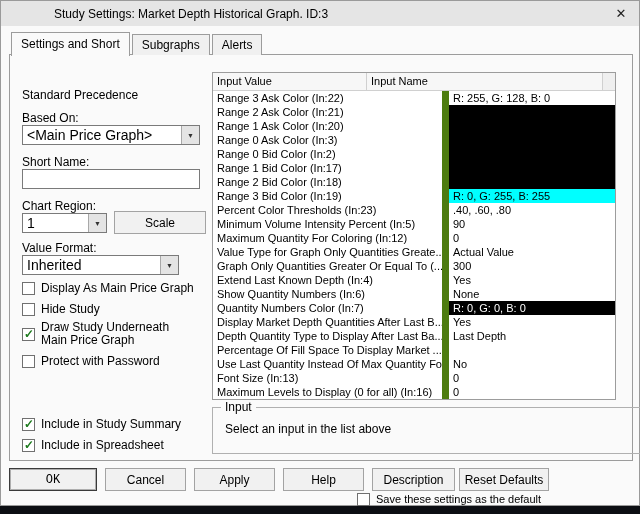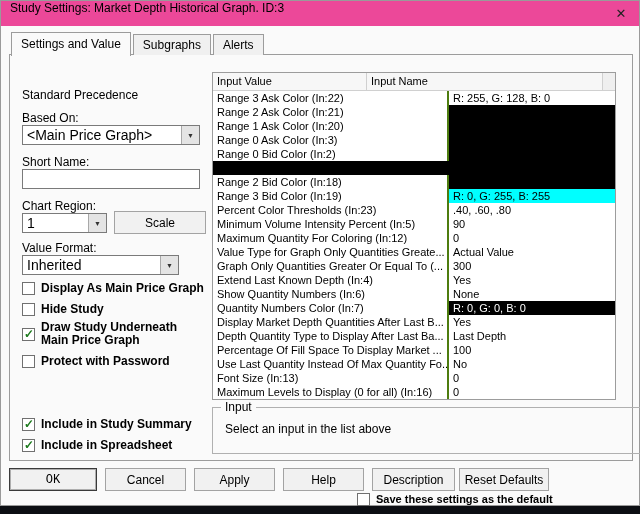--- a/index.html
+++ b/index.html
@@ -5,67 +5,67 @@
   html,body{margin:0;padding:0;}
   body{
     width:640px;height:514px;position:relative;overflow:hidden;
     background:#0c0e13;
     font-family:"Liberation Sans",sans-serif;color:#000;
   }
   .dialog{
     position:absolute;left:0;top:0;width:640px;height:506px;
     background:#fafafa;border:1px solid #9a9a9a;box-sizing:border-box;
   }
-  .titlebar{height:25px;background:#ec4899;display:flex;}
+  .titlebar{height:25px;background:#e5e5e5;display:flex;align-items:center;padding-left:44px;}
   .title{padding-left:9px;font-size:12px;white-space:nowrap;}
   .close{margin-left:auto;width:36px;height:25px;display:flex;align-items:center;justify-content:center;font-size:13px;color:#222;cursor:default;}
   .tabs{position:absolute;left:10px;top:31px;display:flex;align-items:flex-end;z-index:2;}
   .tab{height:20px;line-height:20px;padding:0 9px;font-size:12px;border:1px solid #9c9c9c;border-bottom:none;background:#f0f0f0;margin-right:2px;white-space:nowrap;}
   .tab.active{height:23px;line-height:23px;background:#fafafa;position:relative;z-index:3;margin-bottom:-1px;}
   .panel{position:absolute;left:8px;top:53px;width:624px;height:407px;border:1px solid #9c9c9c;background:#fafafa;box-sizing:border-box;}
   .lbl{position:absolute;font-size:12px;white-space:nowrap;}
   .combo{position:absolute;height:20px;background:#fff;border:1px solid #7a7a7a;box-sizing:border-box;display:flex;align-items:stretch;}
   .combo .val{flex:1;padding-left:4px;font-size:14px;line-height:18px;white-space:nowrap;overflow:hidden;}
   .combo .arrow{width:17px;background:#e4e4e4;border-left:1px solid #a8a8a8;display:flex;align-items:center;justify-content:center;font-size:7px;color:#333;}
   .textinput{position:absolute;height:20px;background:#fff;border:1px solid #7a7a7a;box-sizing:border-box;font-size:12px;padding:0 4px;font-family:"Liberation Sans",sans-serif;outline:none;}
   .btn{position:absolute;height:23px;background:#f1f1f1;border:1px solid #a3a3a3;box-sizing:border-box;font-size:12px;display:flex;align-items:center;justify-content:center;cursor:default;white-space:nowrap;}
   .btn.primary{border:1px solid #3a3a3a;box-shadow:inset 0 0 0 1px #aeaeae;font-family:Liberation Mono, monospace;}
   .cb{position:absolute;display:flex;align-items:center;cursor:default;}
   .cb .box{width:13px;height:13px;background:#fff;border:1px solid #707070;box-sizing:border-box;margin-right:6px;flex:0 0 13px;position:relative;}
   .cb.checked .box::before{content:"✓";position:absolute;left:1px;top:-2px;font-size:12px;font-weight:bold;color:#1e7a1e;}
-  .cb .txt{font-size:12px;line-height:13px;font-weight:bold;}
+  .cb .txt{font-size:12px;line-height:13px;}
   .cb .txt.wrap{white-space:normal;width:148px;}
   .table{position:absolute;left:202px;top:17px;width:404px;height:328px;border:1px solid #9c9c9c;box-sizing:border-box;background:#fff;display:flex;flex-direction:column;}
   .thead{display:flex;height:17px;flex:0 0 17px;background:#f7f7f7;border-bottom:1px solid #d0d0d0;}
   .th{font-size:11px;line-height:16px;padding-left:4px;box-sizing:border-box;border-right:1px solid #d0d0d0;white-space:nowrap;overflow:hidden;}
   .th.name{width:236px;}
   .th.value{flex:1;}
   .th.end{width:12px;border-right:none;background:#efefef;padding:0;}
   .tbody{flex:1;overflow:hidden;}
   .trow{display:flex;height:14px;}
   .tcell{font-size:11px;line-height:14px;box-sizing:border-box;white-space:nowrap;overflow:hidden;}
-  .tname{width:236px;padding-left:4px;border-right:2px solid #4d7c0f;}
+  .tname{width:236px;padding-left:4px;border-right:7px solid #4d7c0f;}
   .tvalue{flex:1;padding-left:4px;}
   .groupbox{position:absolute;left:202px;top:352px;width:461px;height:47px;border:1px solid #b0b0b0;box-sizing:border-box;}
   .grouplabel{position:absolute;left:8px;top:-8px;background:#fafafa;padding:0 4px;font-size:12px;}
   .grouptext{position:absolute;left:12px;top:14px;font-size:12px;}
   .savecb .txt{font-size:11px;}
 </style>
 </head>
 <body>
 
 <div class="dialog">
 
   <div class="titlebar">
     <div class="title">Study Settings: Market Depth Historical Graph. ID:3</div>
     <div class="close">✕</div>
   </div>
 
   <div class="tabs">
-    <div class="tab active">Settings and Value</div>
+    <div class="tab active">Settings and Short</div>
     <div class="tab">Subgraphs</div>
     <div class="tab">Alerts</div>
   </div>
 
   <div class="panel">
 
     <div class="lbl" style="left:12px;top:33px;">Standard Precedence</div>
 
     <div class="lbl" style="left:12px;top:56px;">Based On:</div>
     <div class="combo" style="left:12px;top:70px;width:178px;">
@@ -136,20 +136,21 @@
           </div>
           <div class="trow">
             <div class="tcell tname">Range 0 Ask Color  (In:3)</div>
             <div class="tcell tvalue" style="background: rgb(0, 0, 0); color: rgb(0, 0, 0);"></div>
           </div>
           <div class="trow">
             <div class="tcell tname">Range 0 Bid Color  (In:2)</div>
             <div class="tcell tvalue" style="background: rgb(0, 0, 0); color: rgb(0, 0, 0);"></div>
           </div>
           <div class="trow">
+            <div class="tcell tname">Range 1 Bid Color  (In:17)</div>
             <div class="tcell tvalue" style="background: rgb(0, 0, 0); color: rgb(0, 0, 0);"></div>
           </div>
           <div class="trow">
             <div class="tcell tname">Range 2 Bid Color  (In:18)</div>
             <div class="tcell tvalue" style="background: rgb(0, 0, 0); color: rgb(0, 0, 0);"></div>
           </div>
           <div class="trow">
             <div class="tcell tname">Range 3 Bid Color  (In:19)</div>
             <div class="tcell tvalue" style="background: rgb(0, 255, 255); color: rgb(0, 0, 0);">R: 0, G: 255, B: 255</div>
           </div>
@@ -188,21 +189,20 @@
           <div class="trow">
             <div class="tcell tname">Display Market Depth Quantities After Last B...</div>
             <div class="tcell tvalue">Yes</div>
           </div>
           <div class="trow">
             <div class="tcell tname">Depth Quantity Type to Display After Last Ba...</div>
             <div class="tcell tvalue">Last Depth</div>
           </div>
           <div class="trow">
             <div class="tcell tname">Percentage Of Fill Space To Display Market ...</div>
-            <div class="tcell tvalue">100</div>
           </div>
           <div class="trow">
             <div class="tcell tname">Use Last Quantity Instead Of Max Quantity Fo...</div>
             <div class="tcell tvalue">No</div>
           </div>
           <div class="trow">
             <div class="tcell tname">Font Size  (In:13)</div>
             <div class="tcell tvalue">0</div>
           </div>
           <div class="trow">

